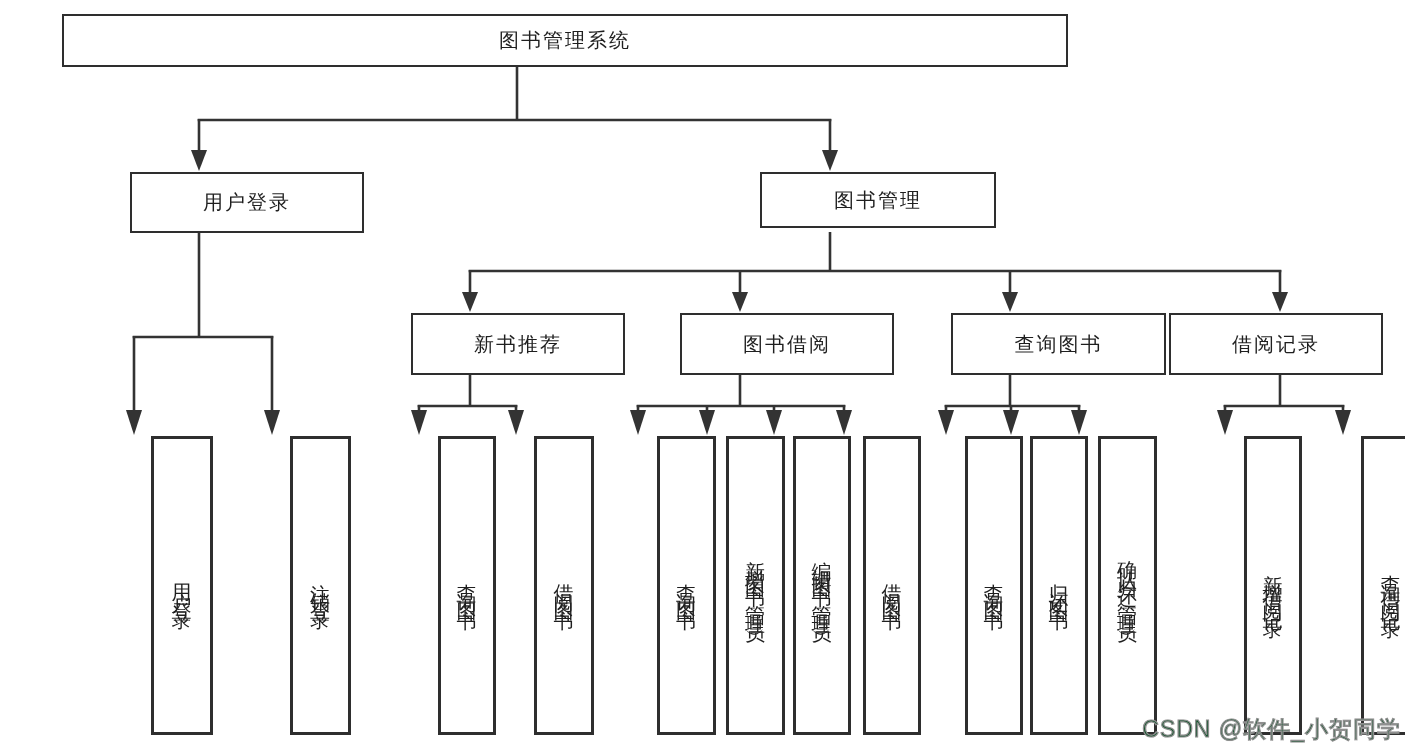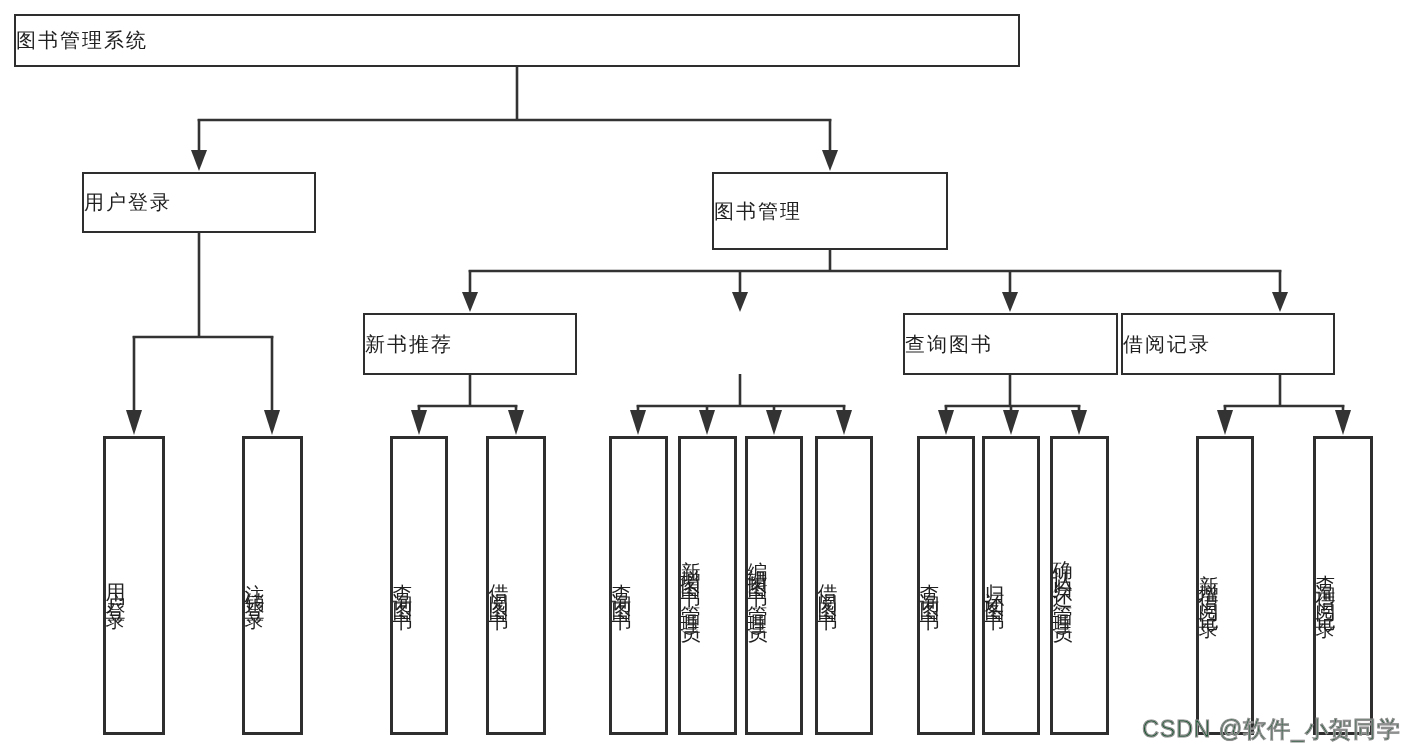--- a/index.html
+++ b/index.html
@@ -3,22 +3,23 @@
 <meta charset="utf-8">
 <style>
   html,body { margin:0; padding:0; background:#ffffff; }
   #stage {
     position:relative; width:1405px; height:747px; background:#ffffff;
     font-family:"Liberation Sans","DejaVu Sans",sans-serif; overflow:hidden;
   }
   #wires { position:absolute; left:0; top:0; z-index:1; }
   .box {
     position:absolute; box-sizing:border-box; background:#ffffff;
-    border:2.5px solid #2e2e2e; display:flex; align-items:center; justify-content:flex-start;
+    border:2.5px solid #2e2e2e; display:flex; align-items:center; justify-content:center;
     z-index:2;
+    margin-left:48px;
   }
   .leaf { border-width:3px; }
   .h-label {
     font-size:20px; color:#1f1f1f; letter-spacing:2px; white-space:nowrap;
   }
   .v-label {
     writing-mode:vertical-rl; text-orientation:mixed;
     font-size:20px; color:#1f1f1f; letter-spacing:9px; line-height:1;
     white-space:nowrap;
   }
@@ -82,26 +83,29 @@
     </g>
   </svg>
 
   <div class="box" style="left:14px;top:14px;width:1006px;height:53px;">
     <span class="h-label">图书管理系统</span>
   </div>
 
   <div class="box" style="left:82px;top:172px;width:234px;height:61px;">
     <span class="h-label">用户登录</span>
   </div>
-  <div class="box" style="left:712px;top:172px;width:236px;height:78px;">
+  <div class="box" style="left:712px;top:172px;width:236px;height:56px;">
     <span class="h-label">图书管理</span>
   </div>
 
   <div class="box" style="left:363px;top:313px;width:214px;height:62px;">
     <span class="h-label">新书推荐</span>
+  </div>
+  <div class="box" style="left:632px;top:313px;width:214px;height:62px;">
+    <span class="h-label">图书借阅</span>
   </div>
   <div class="box" style="left:903px;top:313px;width:215px;height:62px;">
     <span class="h-label">查询图书</span>
   </div>
   <div class="box" style="left:1121px;top:313px;width:214px;height:62px;">
     <span class="h-label">借阅记录</span>
   </div>
 
   <div class="box leaf" style="left:103px;top:436px;width:62px;height:299px;">
     <span class="v-label">用户登录</span>

